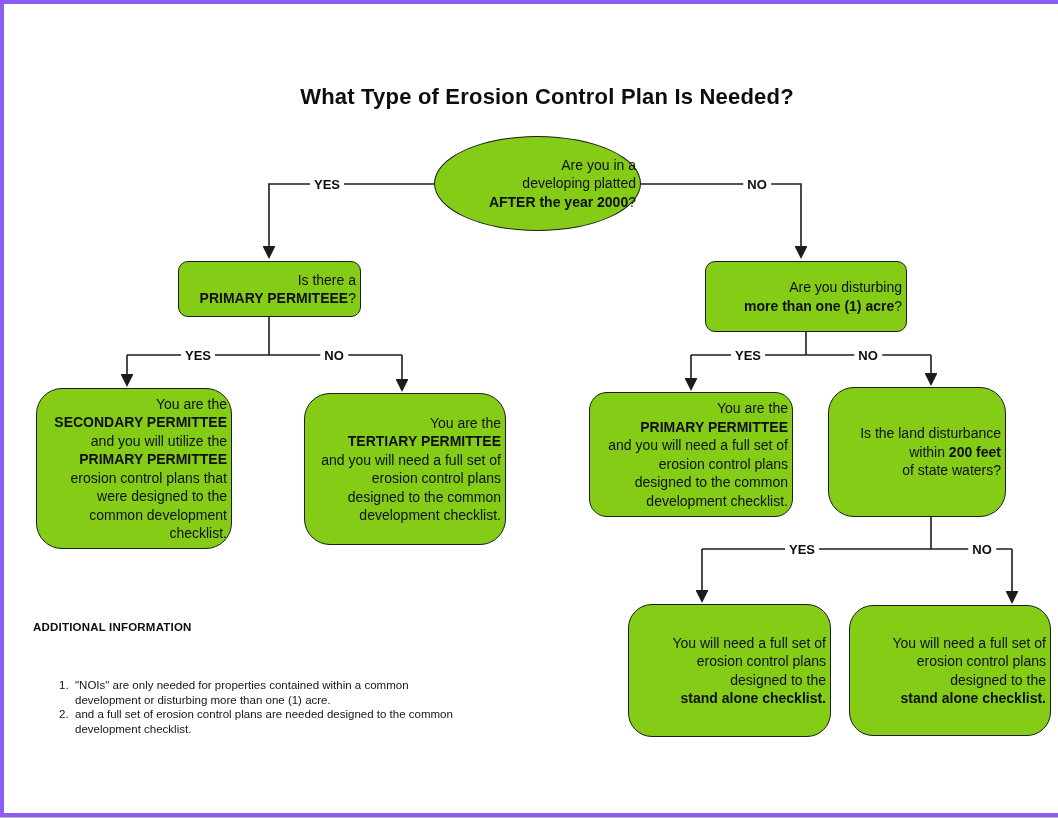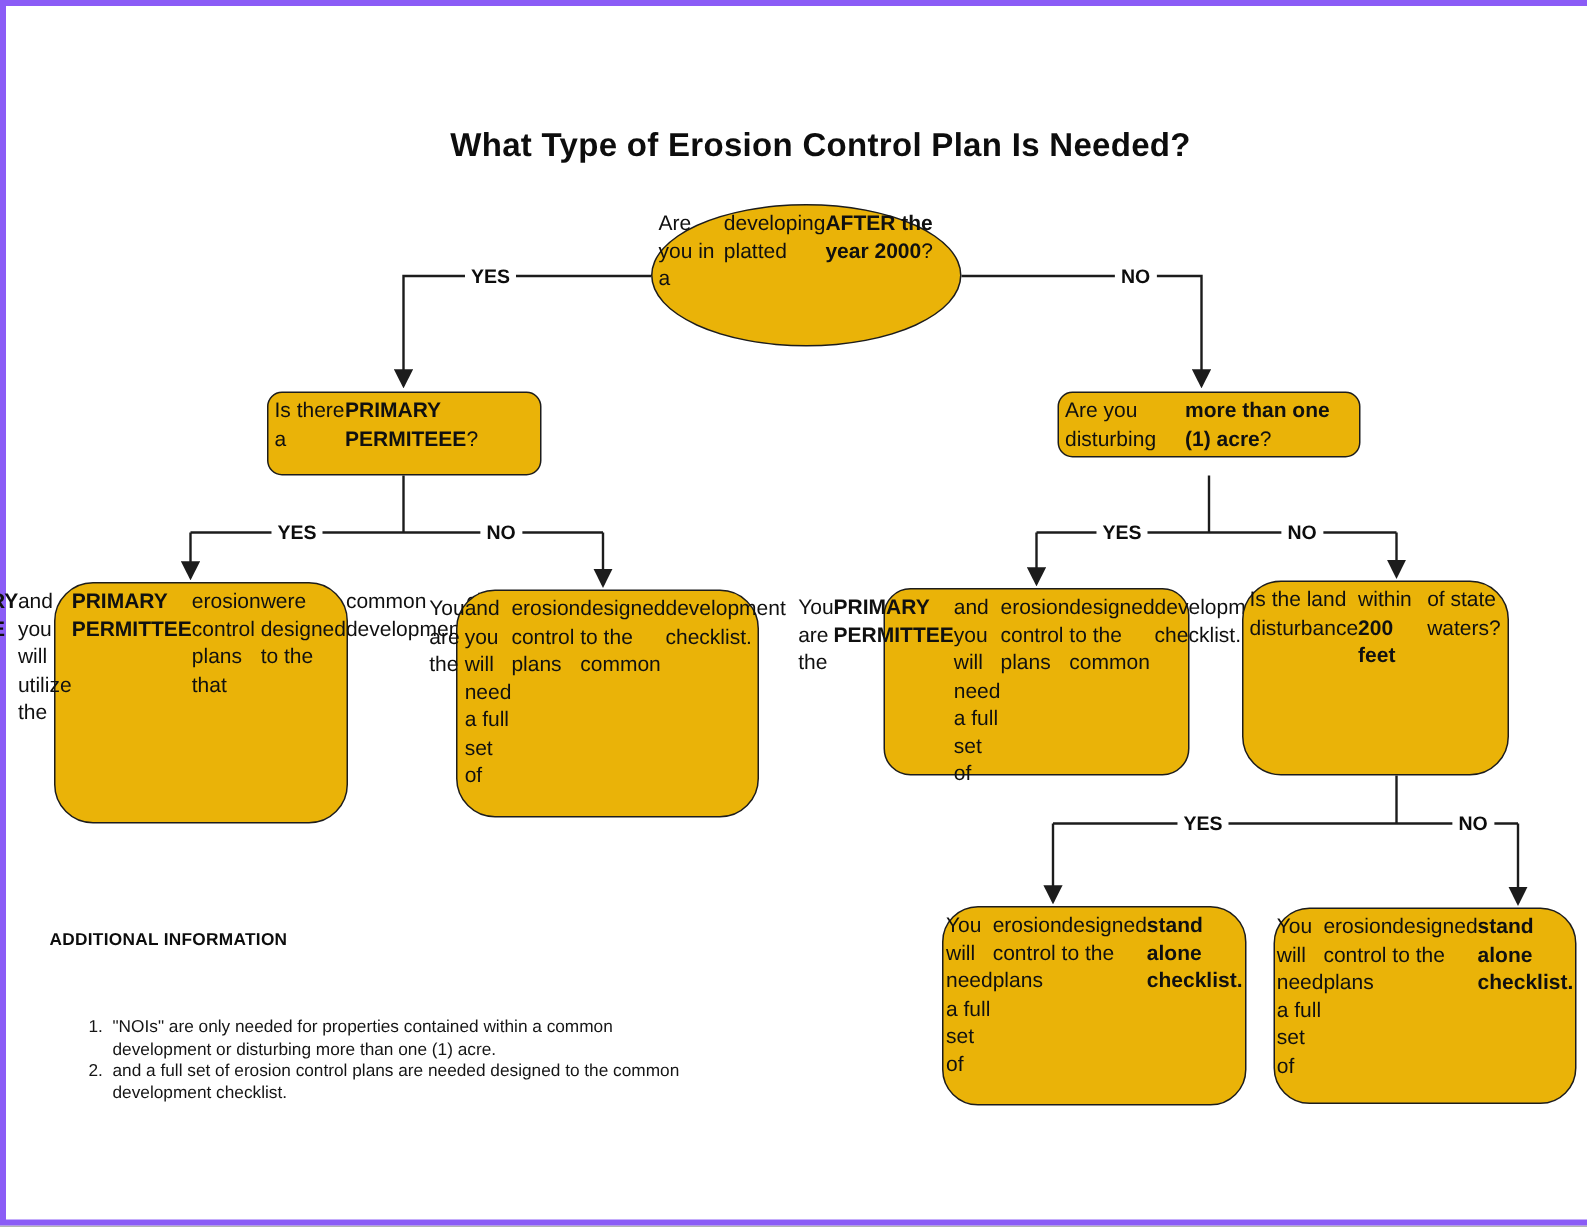--- a/index.html
+++ b/index.html
@@ -21,24 +21,24 @@
     position:absolute;left:30px;right:0;top:80px;
     text-align:center;
     font-size:22px;font-weight:bold;
     letter-spacing:.2px;
     color:#0d0d0d;
   }
   svg.connectors{position:absolute;left:0;top:0;width:1058px;height:818px;}
   .node{
     position:absolute;
     border:1.5px solid #1c1c1c;
-    background:#eab308;
+    background:#84cc16;
     box-sizing:border-box;
-    display:flex;justify-content:center;
-    text-align:left;
+    display:flex;flex-direction:column;justify-content:center;
+    text-align:right;
     font-size:14px;line-height:18.5px;
     color:#101010;
     padding:2px 4px;
   }
   .node .b{font-weight:bold;margin-top:36px;}
   .ellipse{border-radius:50%;}
   .q-rect{border-radius:10px;}
   .r-rect{border-radius:26px;}
   .edge-label{
     position:absolute;
@@ -103,38 +103,39 @@
       <div class="tline"><span>Are you in a</span></div>
       <div class="tline"><span>developing platted</span></div>
       <div class="tline"><span class="b">AFTER the year 2000</span><span>?</span></div>
     </div>
 
   <div class="node q-rect" style="left:174px;top:257px;width:183px;height:56px;">
       <div class="tline"><span>Is there a</span></div>
       <div class="tline"><span class="b">PRIMARY PERMITEEE</span><span>?</span></div>
     </div>
 
-  <div class="node q-rect" style="left:701px;top:257px;width:202px;height:44px;">
+  <div class="node q-rect" style="left:701px;top:257px;width:202px;height:71px;">
       <div class="tline"><span>Are you disturbing</span></div>
       <div class="tline"><span class="b">more than one (1) acre</span><span>?</span></div>
     </div>
 
   <div class="node r-rect" style="left:32px;top:384px;width:196px;height:161px;">
       <div class="tline"><span>You are the</span></div>
       <div class="tline"><span class="b">SECONDARY PERMITTEE</span></div>
       <div class="tline"><span>and you will utilize the</span></div>
       <div class="tline"><span class="b">PRIMARY PERMITTEE</span></div>
       <div class="tline"><span>erosion control plans that</span></div>
       <div class="tline"><span>were designed to the</span></div>
       <div class="tline"><span>common development</span></div>
       <div class="tline"><span>checklist.</span></div>
     </div>
 
   <div class="node r-rect" style="left:300px;top:389px;width:202px;height:152px;">
       <div class="tline"><span>You are the</span></div>
+      <div class="tline"><span class="b">TERTIARY PERMITTEE</span></div>
       <div class="tline"><span>and you will need a full set of</span></div>
       <div class="tline"><span>erosion control plans</span></div>
       <div class="tline"><span>designed to the common</span></div>
       <div class="tline"><span>development checklist.</span></div>
     </div>
 
   <div class="node r-rect" style="left:585px;top:388px;width:204px;height:125px;border-radius:18px;">
       <div class="tline"><span>You are the</span></div>
       <div class="tline"><span class="b">PRIMARY PERMITTEE</span></div>
       <div class="tline"><span>and you will need a full set of</span></div>

